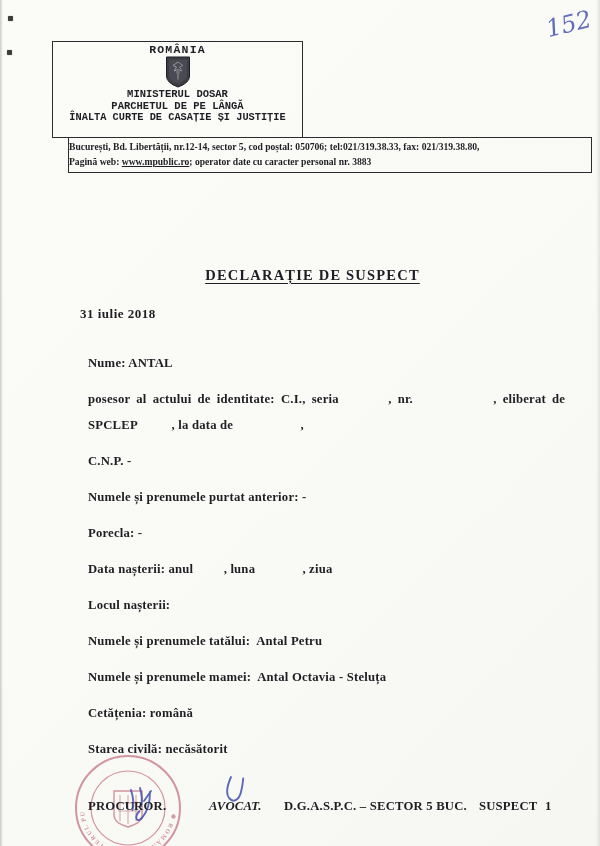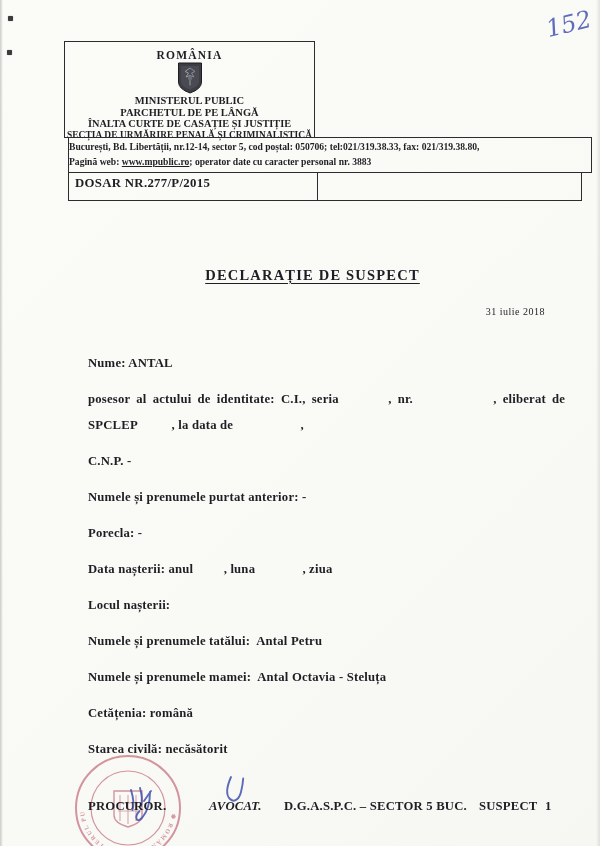--- a/index.html
+++ b/index.html
@@ -15,22 +15,22 @@
 
   .dot{position:absolute;background:#3c3c3e;border-radius:1px;box-shadow:0 0 1px #666;}
   .dot1{left:8px;top:16px;width:5px;height:5px;}
   .dot2{left:7px;top:50px;width:5px;height:5px;}
 
   
   .hw-num{position:absolute;left:540px;top:2px;width:58px;height:46px;}
 
   
   .header-box{
-    position:absolute;left:64px;top:41px;width:251px;height:97px;
-    border:1.4px solid #2b2b30;text-align:center;box-sizing:border-box;padding-top:7px;
+    position:absolute;left:52px;top:41px;width:251px;height:97px;
+    border:1.4px solid #2b2b30;text-align:center;box-sizing:border-box;padding-top:1px;font-family:Liberation Mono, monospace;
   }
   .country{font-size:11.5px;font-weight:bold;letter-spacing:1.2px;line-height:13px;}
   .arms{display:block;margin:0 auto;width:26px;height:33px;}
   .org-line{font-weight:bold;line-height:11.5px;}
   .org-0,.org-1{font-size:10.5px;}
   .org-2{font-size:10.3px;}
   .org-3{font-size:9.4px;letter-spacing:.1px;}
 
   
   .addr-box{
@@ -48,22 +48,22 @@
     padding:3px 6px 0 6px;font-size:12.8px;font-weight:bold;letter-spacing:.3px;}
   .dosar-right{flex:1;}
 
   
   .doc-title{
     position:absolute;left:80px;top:267px;width:465px;text-align:center;
     font-size:14.5px;font-weight:bold;letter-spacing:1.2px;
     text-decoration:underline;text-underline-offset:3px;
   }
   .doc-date{
-    position:absolute;left:80px;top:306px;width:465px;text-align:right;
-    font-size:10px;font-weight:normal;letter-spacing:.5px;
+    position:absolute;left:80px;top:306px;width:465px;text-align:left;
+    font-size:13px;font-weight:bold;letter-spacing:.5px;
   }
 
   
   .fields{position:absolute;left:88px;top:352px;width:470px;}
   .line{font-size:12.7px;font-weight:bold;line-height:23px;margin-bottom:13px;white-space:nowrap;letter-spacing:.2px;}
   .f-act-identitate{word-spacing:2.8px;}
   .f-act-identitate-cont{margin-top:-10px;}
   .f-starea-civila{margin-top:4px;}
 
   
@@ -96,35 +96,30 @@
 
   <div class="header-box">
     <div class="country">ROMÂNIA</div>
     <svg class="arms" viewBox="0 0 26 33">
       <path d="M1.5,1 h23 v19 q0,7 -11.5,11 Q1.5,27 1.5,20 z" fill="#3d3d44" stroke="#1d1d22" stroke-width="1"></path>
       <path d="M4,4 h18 v15 q0,5.5 -9,8.5 Q4,24.5 4,19.5 z" fill="#4a4a52"></path>
       <path d="M13,6 l-5,3.5 3.5,1.5 -2.5,4 4,-1.5 v10" stroke="#9a9aa2" stroke-width="1" fill="none"></path>
       <path d="M13,6 l5,3.5 -3.5,1.5 2.5,4 -4,-1.5" stroke="#8a8a92" stroke-width="1" fill="none"></path>
       <circle cx="13" cy="16" r="2.2" fill="#6e6e78"></circle>
     </svg>
-    <div class="org-line org-0">MINISTERUL PUBLIC</div>
+    <div class="org-line org-0">MINISTERUL DOSAR</div>
     <div class="org-line org-1">PARCHETUL DE PE LÂNGĂ</div>
     <div class="org-line org-2">ÎNALTA CURTE DE CASAȚIE ȘI JUSTIȚIE</div>
-    <div class="org-line org-3">SECȚIA DE URMĂRIRE PENALĂ ȘI CRIMINALISTICĂ</div>
   </div>
 
   <div class="addr-box">
     <div>București, Bd. Libertății, nr.12-14, sector 5, cod poștal: 050706; tel:021/319.38.33, fax: 021/319.38.80,</div>
     <div><span>Pagină web: </span><span class="addr-url">www.mpublic.ro</span><span>; operator date cu caracter personal nr. 3883</span></div>
   </div>
 
-  <div class="dosar-box">
-    <div class="dosar-left">DOSAR NR.277/P/2015</div>
-    <div class="dosar-right"></div>
-  </div>
 
   <div class="doc-title">DECLARAȚIE DE SUSPECT</div>
   <div class="doc-date">31 iulie 2018</div>
 
   <div class="fields">
       <div class="line f-nume">Nume: ANTAL</div>
       <div class="line f-act-identitate">posesor al actului de identitate: C.I., seria&nbsp;&nbsp;&nbsp;&nbsp;&nbsp;&nbsp;&nbsp;&nbsp;, nr.&nbsp;&nbsp;&nbsp;&nbsp;&nbsp;&nbsp;&nbsp;&nbsp;&nbsp;&nbsp;&nbsp;&nbsp;&nbsp;, eliberat de</div>
       <div class="line f-act-identitate-cont">SPCLEP&nbsp;&nbsp;&nbsp;&nbsp;&nbsp;&nbsp;&nbsp;&nbsp;&nbsp;&nbsp;, la data de&nbsp;&nbsp;&nbsp;&nbsp;&nbsp;&nbsp;&nbsp;&nbsp;&nbsp;&nbsp;&nbsp;&nbsp;&nbsp;&nbsp;&nbsp;&nbsp;&nbsp;&nbsp;&nbsp;&nbsp;,</div>
       <div class="line f-cnp">C.N.P. -</div>
       <div class="line f-nume-anterior">Numele și prenumele purtat anterior: -</div>

